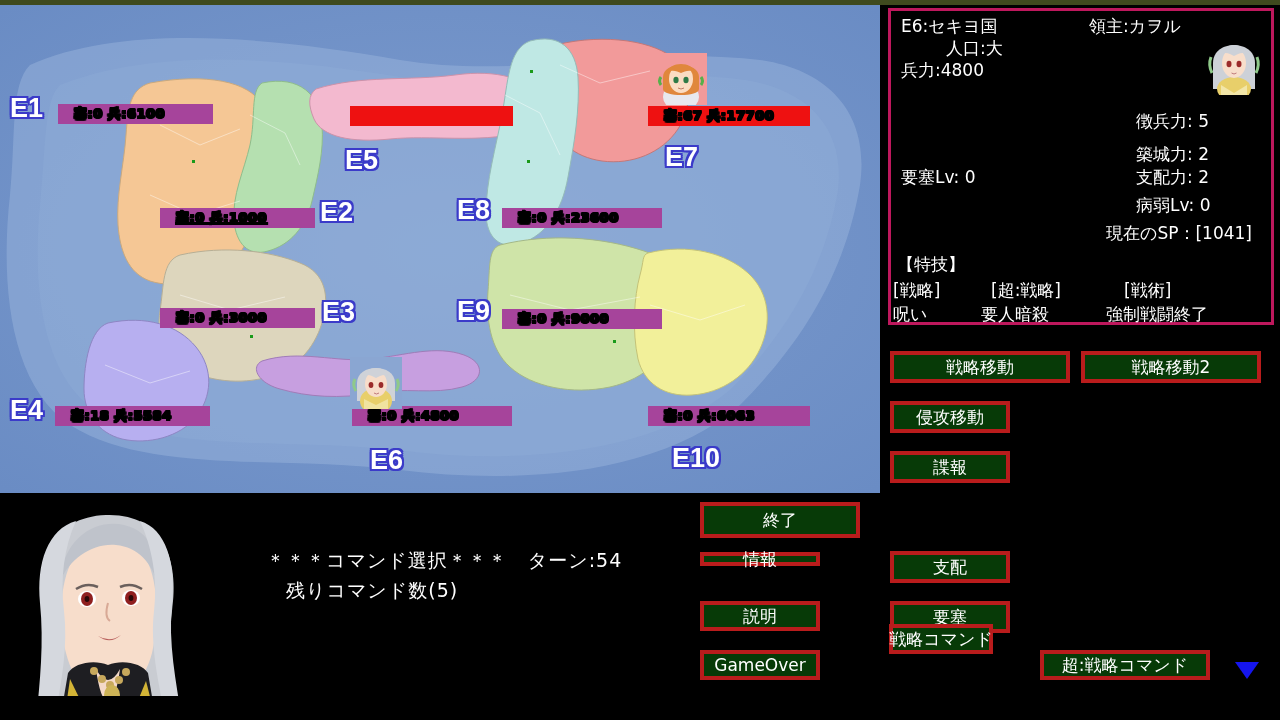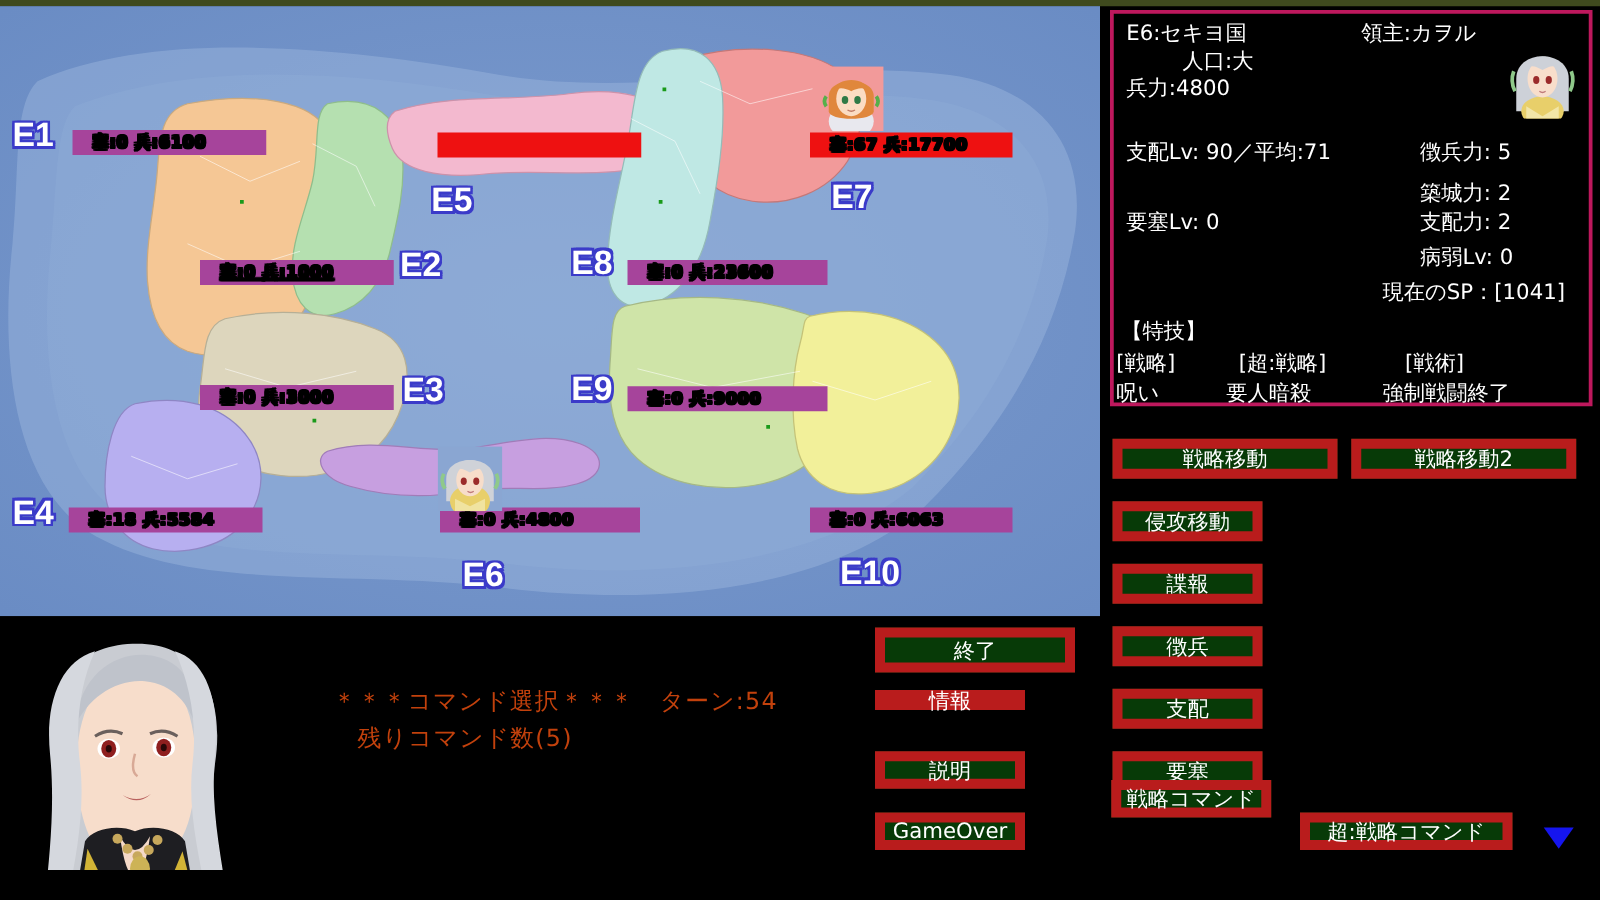--- a/index.html
+++ b/index.html
@@ -34,29 +34,29 @@
   .mapface{position:absolute;width:52px;height:52px;overflow:hidden;}
 
   
   .infopanel{position:absolute;left:888px;top:8px;width:386px;height:317px;
              background:#000;border:3px solid #be185d;box-sizing:border-box;}
   .ip{position:absolute;color:#ffffff;font-size:17px;white-space:nowrap;
       font-family:"DejaVu Sans",sans-serif;}
   .ip-portrait{position:absolute;right:8px;top:22px;width:58px;height:62px;overflow:hidden;}
 
   
-  .gbtn{position:absolute;background:#073a07;border:8px solid #b91c1c;
+  .gbtn{position:absolute;background:#073a07;border:4px solid #b91c1c;
         box-sizing:border-box;color:#ffffff;display:flex;align-items:center;
         justify-content:center;font-size:17px;font-family:"DejaVu Sans",sans-serif;
         cursor:pointer;white-space:nowrap;}
 
   
   .dialog{position:absolute;left:0;top:493px;width:880px;height:227px;background:#000;}
   .dlg-portrait{position:absolute;left:20px;top:503px;width:175px;height:217px;overflow:hidden;}
-  .dlgtext{position:absolute;color:#c2410c;font-size:19px;
+  .dlgtext{position:absolute;color:#ffffff;font-size:19px;
            font-family:"DejaVu Sans",sans-serif;white-space:nowrap;letter-spacing:1px;}
 
   
   .sysbar{position:absolute;left:0;top:696px;width:1280px;height:24px;background:#000;}
   .tri{position:absolute;width:0;height:0;border-left:12px solid transparent;
        border-right:12px solid transparent;border-top:17px solid #1515ee;}
 </style>
 </head>
 <body>
 
@@ -235,45 +235,43 @@
         <ellipse cx="29" cy="30" rx="12" ry="15" fill="#f8decb"></ellipse>
         <path d="M16,22 C19,9 39,9 42,22 C38,18 33,21 29,23 C25,21 20,18 16,22 Z" fill="#cdd1d8"></path>
         <ellipse cx="24" cy="31" rx="2.5" ry="3.2" fill="#9b2b2b"></ellipse>
         <ellipse cx="34" cy="31" rx="2.5" ry="3.2" fill="#9b2b2b"></ellipse>
         <path d="M26.5,40 q2.5,2 5,0" stroke="#c07a7a" stroke-width="1" fill="none"></path>
         <path d="M6,24 q-3,8 1,16" stroke="#8fc98a" stroke-width="3" fill="none"></path>
         <path d="M52,24 q3,8 -1,16" stroke="#8fc98a" stroke-width="3" fill="none"></path>
       </svg>
     </div>
 
-    <div class="ip" style="left:10px;top:99px;">支配Lv: 90／平均:71</div>
     <div class="ip" style="left:245px;top:99px;">徴兵力: 5</div>
     <div class="ip" style="left:245px;top:132px;">築城力: 2</div>
     <div class="ip" style="left:10px;top:155px;text-align:center;">要塞Lv: 0</div>
     <div class="ip" style="left:245px;top:155px;">支配力: 2</div>
     <div class="ip" style="left:245px;top:183px;">病弱Lv: 0</div>
     <div class="ip" style="left:215px;top:211px;">現在のSP：[1041]</div>
 
     <div class="ip" style="left:6px;top:242px;">【特技】</div>
     <div class="ip" style="left:2px;top:268px;">[戦略]</div>
     <div class="ip" style="left:100px;top:268px;">[超:戦略]</div>
     <div class="ip" style="left:233px;top:268px;">[戦術]</div>
     <div class="ip" style="left:2px;top:292px;">呪い</div>
     <div class="ip" style="left:90px;top:292px;">要人暗殺</div>
     <div class="ip" style="left:215px;top:292px;">強制戦闘終了</div>
   </div>
 
   <div class="gbtn" style="left:890px;top:351px;width:180px;height:32px;">戦略移動</div>
   <div class="gbtn" style="left:1081px;top:351px;width:180px;height:32px;">戦略移動2</div>
   <div class="gbtn" style="left:890px;top:401px;width:120px;height:32px;">侵攻移動</div>
   <div class="gbtn" style="left:890px;top:451px;width:120px;height:32px;">諜報</div>
-  <div class="gbtn" style="left:890px;top:501px;width:120px;height:32px;">徴兵</div>
   <div class="gbtn" style="left:890px;top:551px;width:120px;height:32px;">支配</div>
   <div class="gbtn" style="left:890px;top:601px;width:120px;height:32px;">要塞</div>
-  <div class="gbtn" style="left:889px;top:624px;width:128px;height:30px;">戦略コマンド</div>
+  <div class="gbtn" style="left:889px;top:624px;width:104px;height:30px;">戦略コマンド</div>
   <div class="gbtn" style="left:1040px;top:650px;width:170px;height:30px;">超:戦略コマンド</div>
   <div class="tri" style="left:1235px;top:662px;"></div>
 
   <div class="dialog"></div>
   <div class="dlg-portrait">
     <svg viewBox="0 0 175 217" width="175" height="217">
       <rect width="175" height="217" fill="#000"></rect>
       <path d="M24,108 C14,58 32,14 86,12 C142,10 160,56 152,108 C148,142 150,180 152,217 L24,217 Z" fill="#c9ccd2"></path>
       <path d="M46,150 C38,120 40,80 52,58 C66,32 108,28 124,52 C138,74 140,118 132,150 C124,182 100,196 88,196 C74,196 54,182 46,150 Z" fill="#f7ddcb"></path>
       <path d="M40,78 C44,32 78,16 104,22 C132,28 140,56 138,82 C132,60 118,44 96,42 C72,40 50,56 40,78 Z" fill="#bfc3cb"></path>

